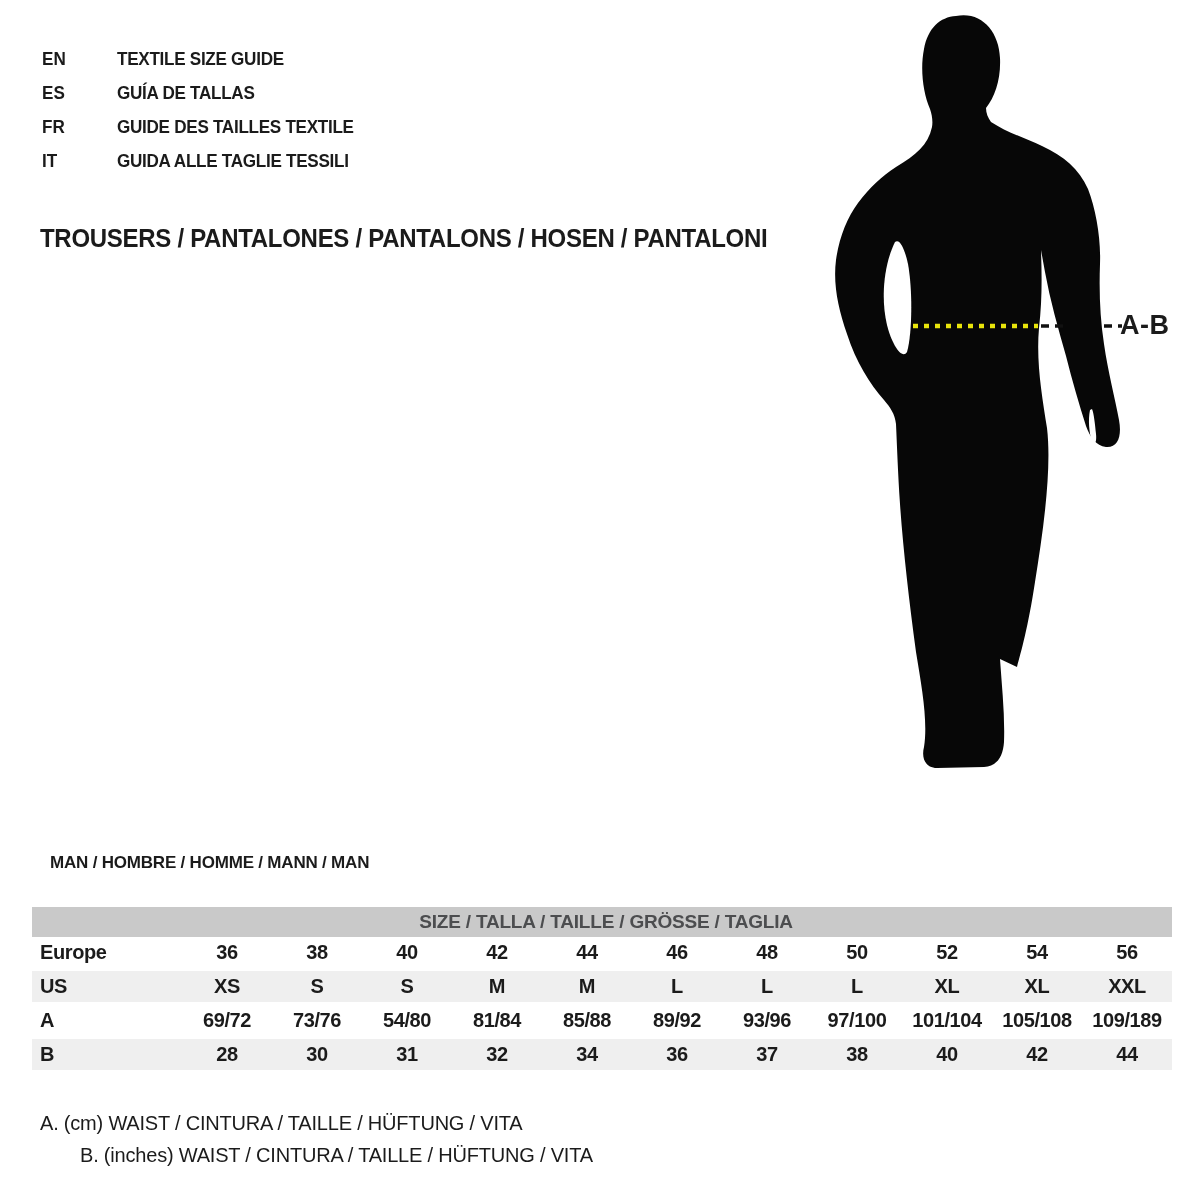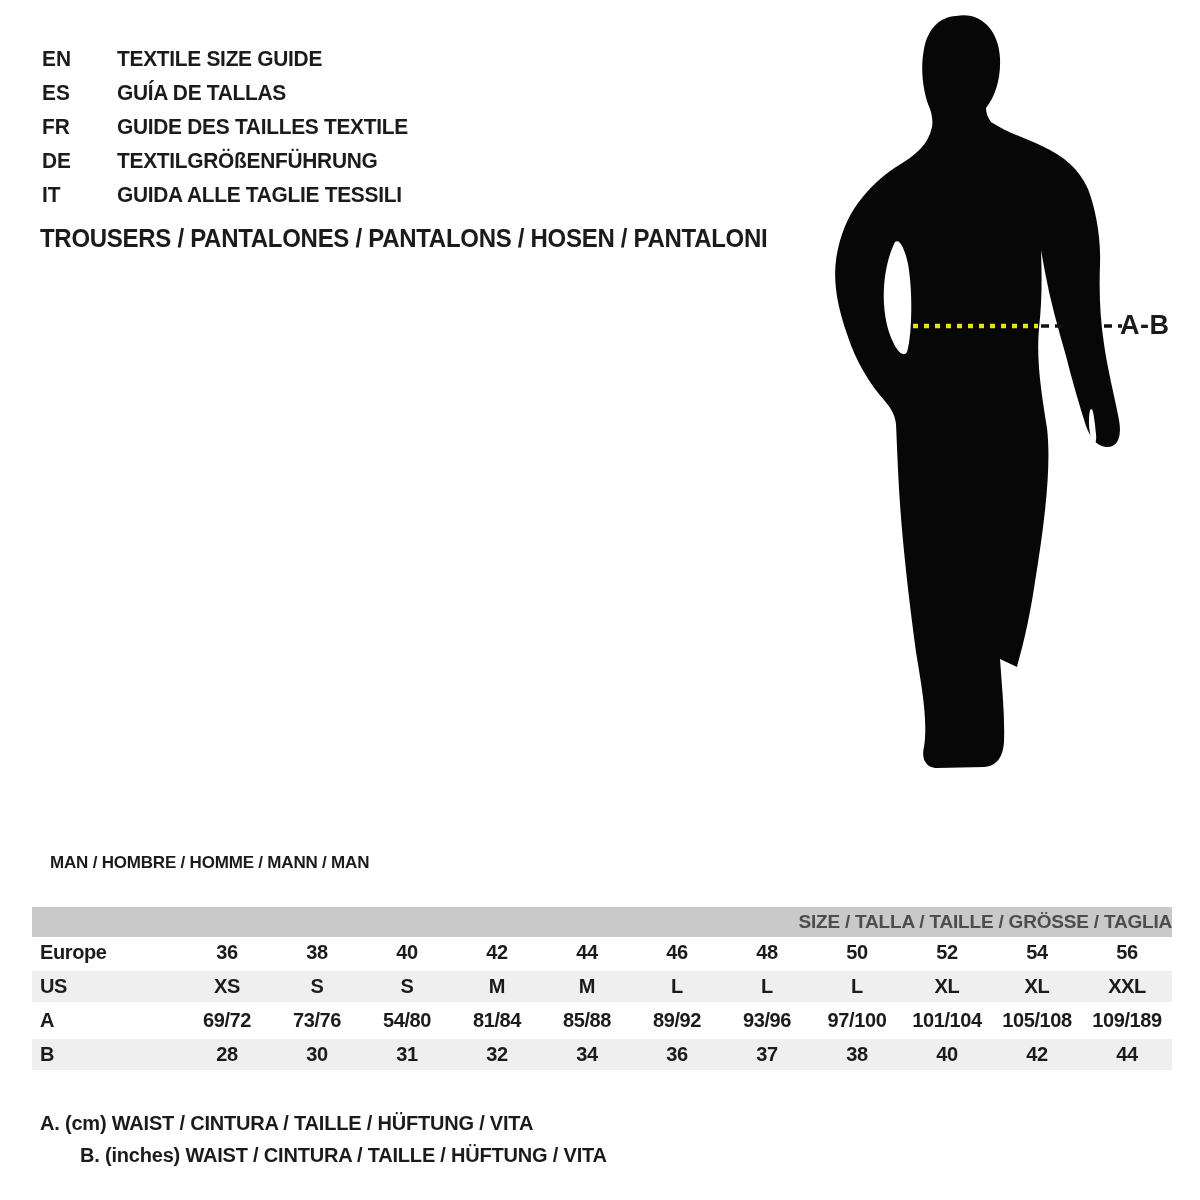--- a/index.html
+++ b/index.html
@@ -2,71 +2,68 @@
 <html><head>
 <meta charset="utf-8">
 <style>
   html,body{margin:0;padding:0;background:#fff;}
   .canvas{
     position:relative;width:1200px;height:1200px;background:#ffffff;overflow:hidden;
     font-family:"Liberation Sans","DejaVu Sans",sans-serif;color:#1b1b1b;
   }
   
   .lang-block{position:absolute;left:42px;top:42px;}
-  .lang-row{height:34px;line-height:34px;font-size:22px;font-weight:bold;white-space:nowrap;}
+  .lang-row{height:34px;line-height:34px;font-size:18px;font-weight:bold;white-space:nowrap;}
   .lang-code{display:inline-block;width:75px;transform:scaleX(.95);transform-origin:0 50%;}
   .lang-name{display:inline-block;transform:scaleX(.95);transform-origin:0 50%;letter-spacing:-.3px;}
   
   .product-title{
     position:absolute;left:40px;top:224px;font-size:25px;font-weight:bold;white-space:nowrap;
     transform:scaleX(.96);transform-origin:0 50%;letter-spacing:-.3px;
   }
   
   .figure-area{position:absolute;left:820px;top:0;width:380px;height:800px;}
   .ab-label{position:absolute;left:1120px;top:310px;font-size:27px;font-weight:bold;letter-spacing:.5px;}
   
   .section-title{position:absolute;left:38px;top:853px;font-size:17px;font-weight:bold;letter-spacing:-.2px;margin-left:12px;}
   
   .size-table{
     position:absolute;left:32px;top:907px;width:1140px;border-collapse:collapse;table-layout:fixed;
     font-size:20px;font-weight:bold;letter-spacing:-.4px;
   }
   .size-table th{
-    height:30px;background:#c9c9c9;color:#4c4d4f;text-align:right;padding:0 0 0 8px;
+    height:30px;background:#c9c9c9;color:#4c4d4f;text-align:center;padding:0 0 0 8px;
     font-size:19px;font-weight:bold;letter-spacing:-.2px;
   }
   .size-table td{height:31px;text-align:center;padding:0;}
   .size-table td.lbl{text-align:left;padding-left:8px;margin-left:32px;}
   .size-table tbody tr:nth-child(even) td{
     background:#efefef;border-top:3px solid #fff;border-bottom:3px solid #fff;
   }
   .col-label{width:150px;}
   .col-val{width:90px;}
   
-  .note{position:absolute;left:40px;font-size:20px;font-weight:bold;white-space:nowrap;letter-spacing:-.2px;}
+  .note{position:absolute;left:40px;font-size:20px;font-weight:normal;white-space:nowrap;letter-spacing:-.2px;}
   .note-a{top:1112px;}
   .note-b{top:1144px;margin-left:40px;}
 </style>
 </head>
 <body>
 
 <div class="canvas">
 
   <div class="lang-block">
     <div class="lang-row">
       <span class="lang-code">EN</span><span class="lang-name">TEXTILE SIZE GUIDE</span>
     </div>
     <div class="lang-row">
       <span class="lang-code">ES</span><span class="lang-name">GUÍA DE TALLAS</span>
     </div>
     <div class="lang-row">
       <span class="lang-code">FR</span><span class="lang-name">GUIDE DES TAILLES TEXTILE</span>
-    </div>
-    <div class="lang-row">
-      <span class="lang-code">DE</span><span class="lang-name">TEXTILGRÖßENFÜHRUNG</span>
     </div>
     <div class="lang-row">
       <span class="lang-code">IT</span><span class="lang-name">GUIDA ALLE TAGLIE TESSILI</span>
     </div>
   </div>
 
   <div class="product-title">TROUSERS / PANTALONES / PANTALONS / HOSEN / PANTALONI</div>
 
   <div class="figure-area">
     <svg viewBox="0 0 380 800" width="380" height="800" aria-hidden="true">

